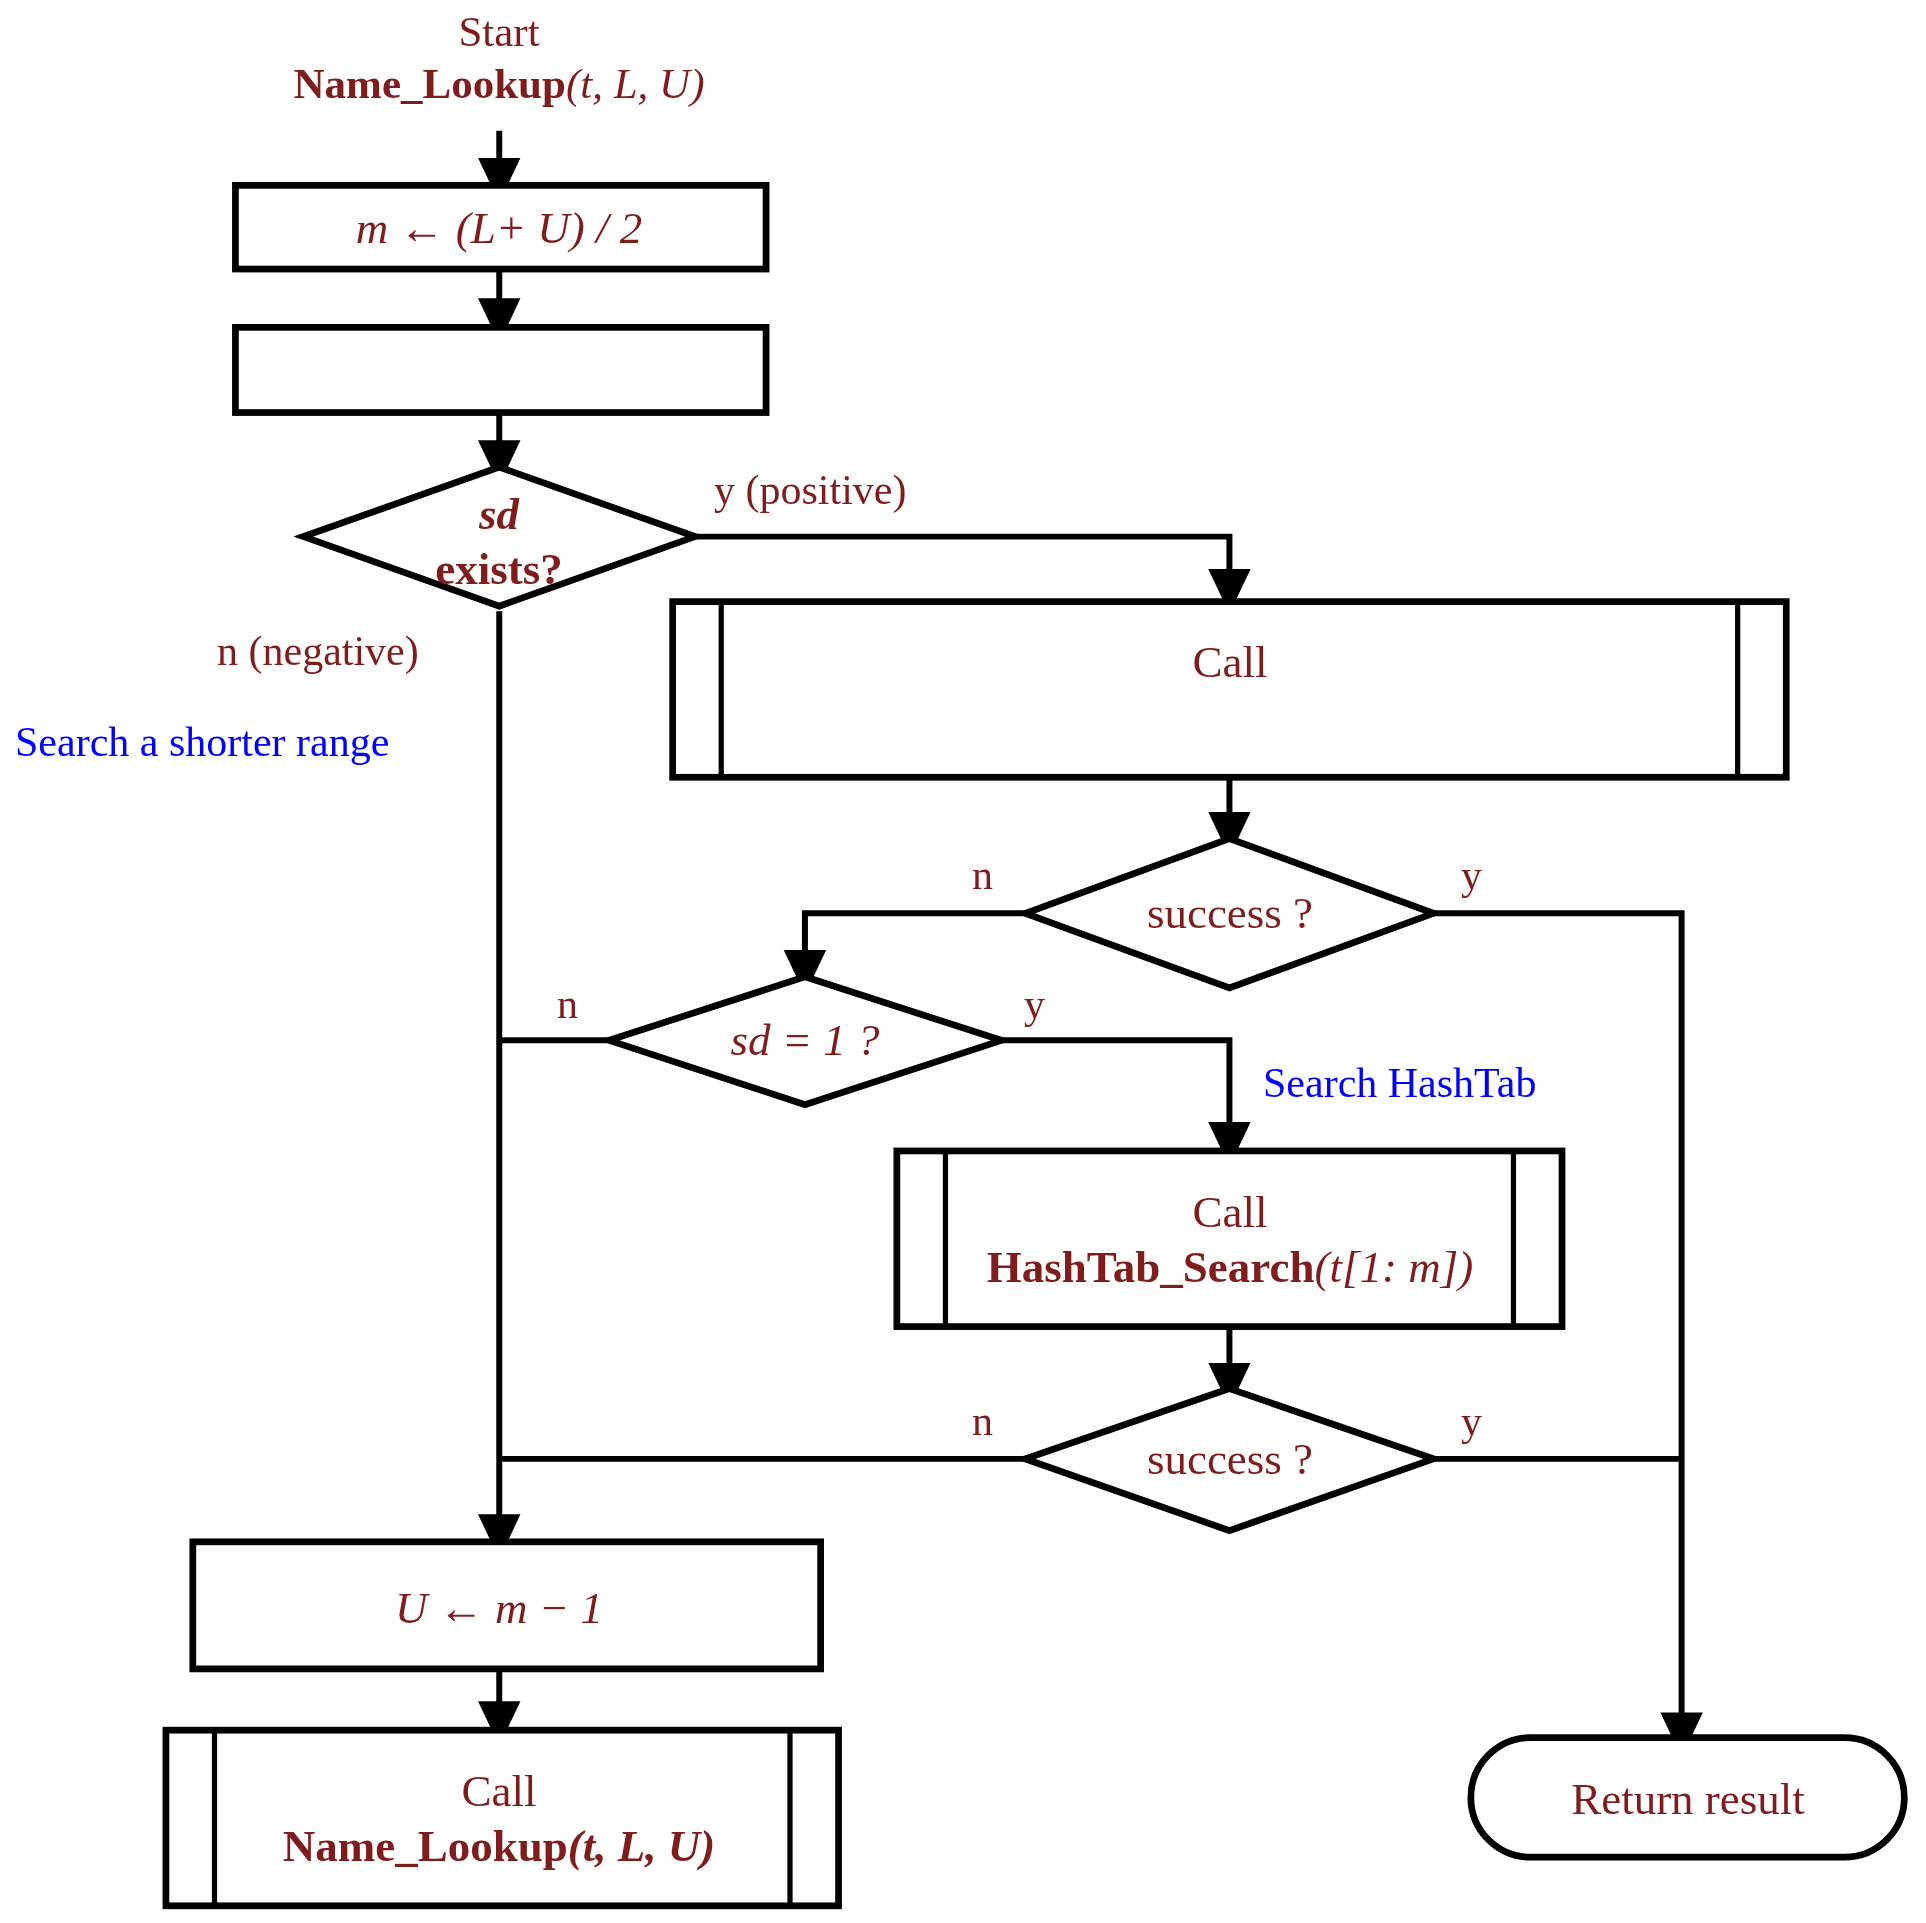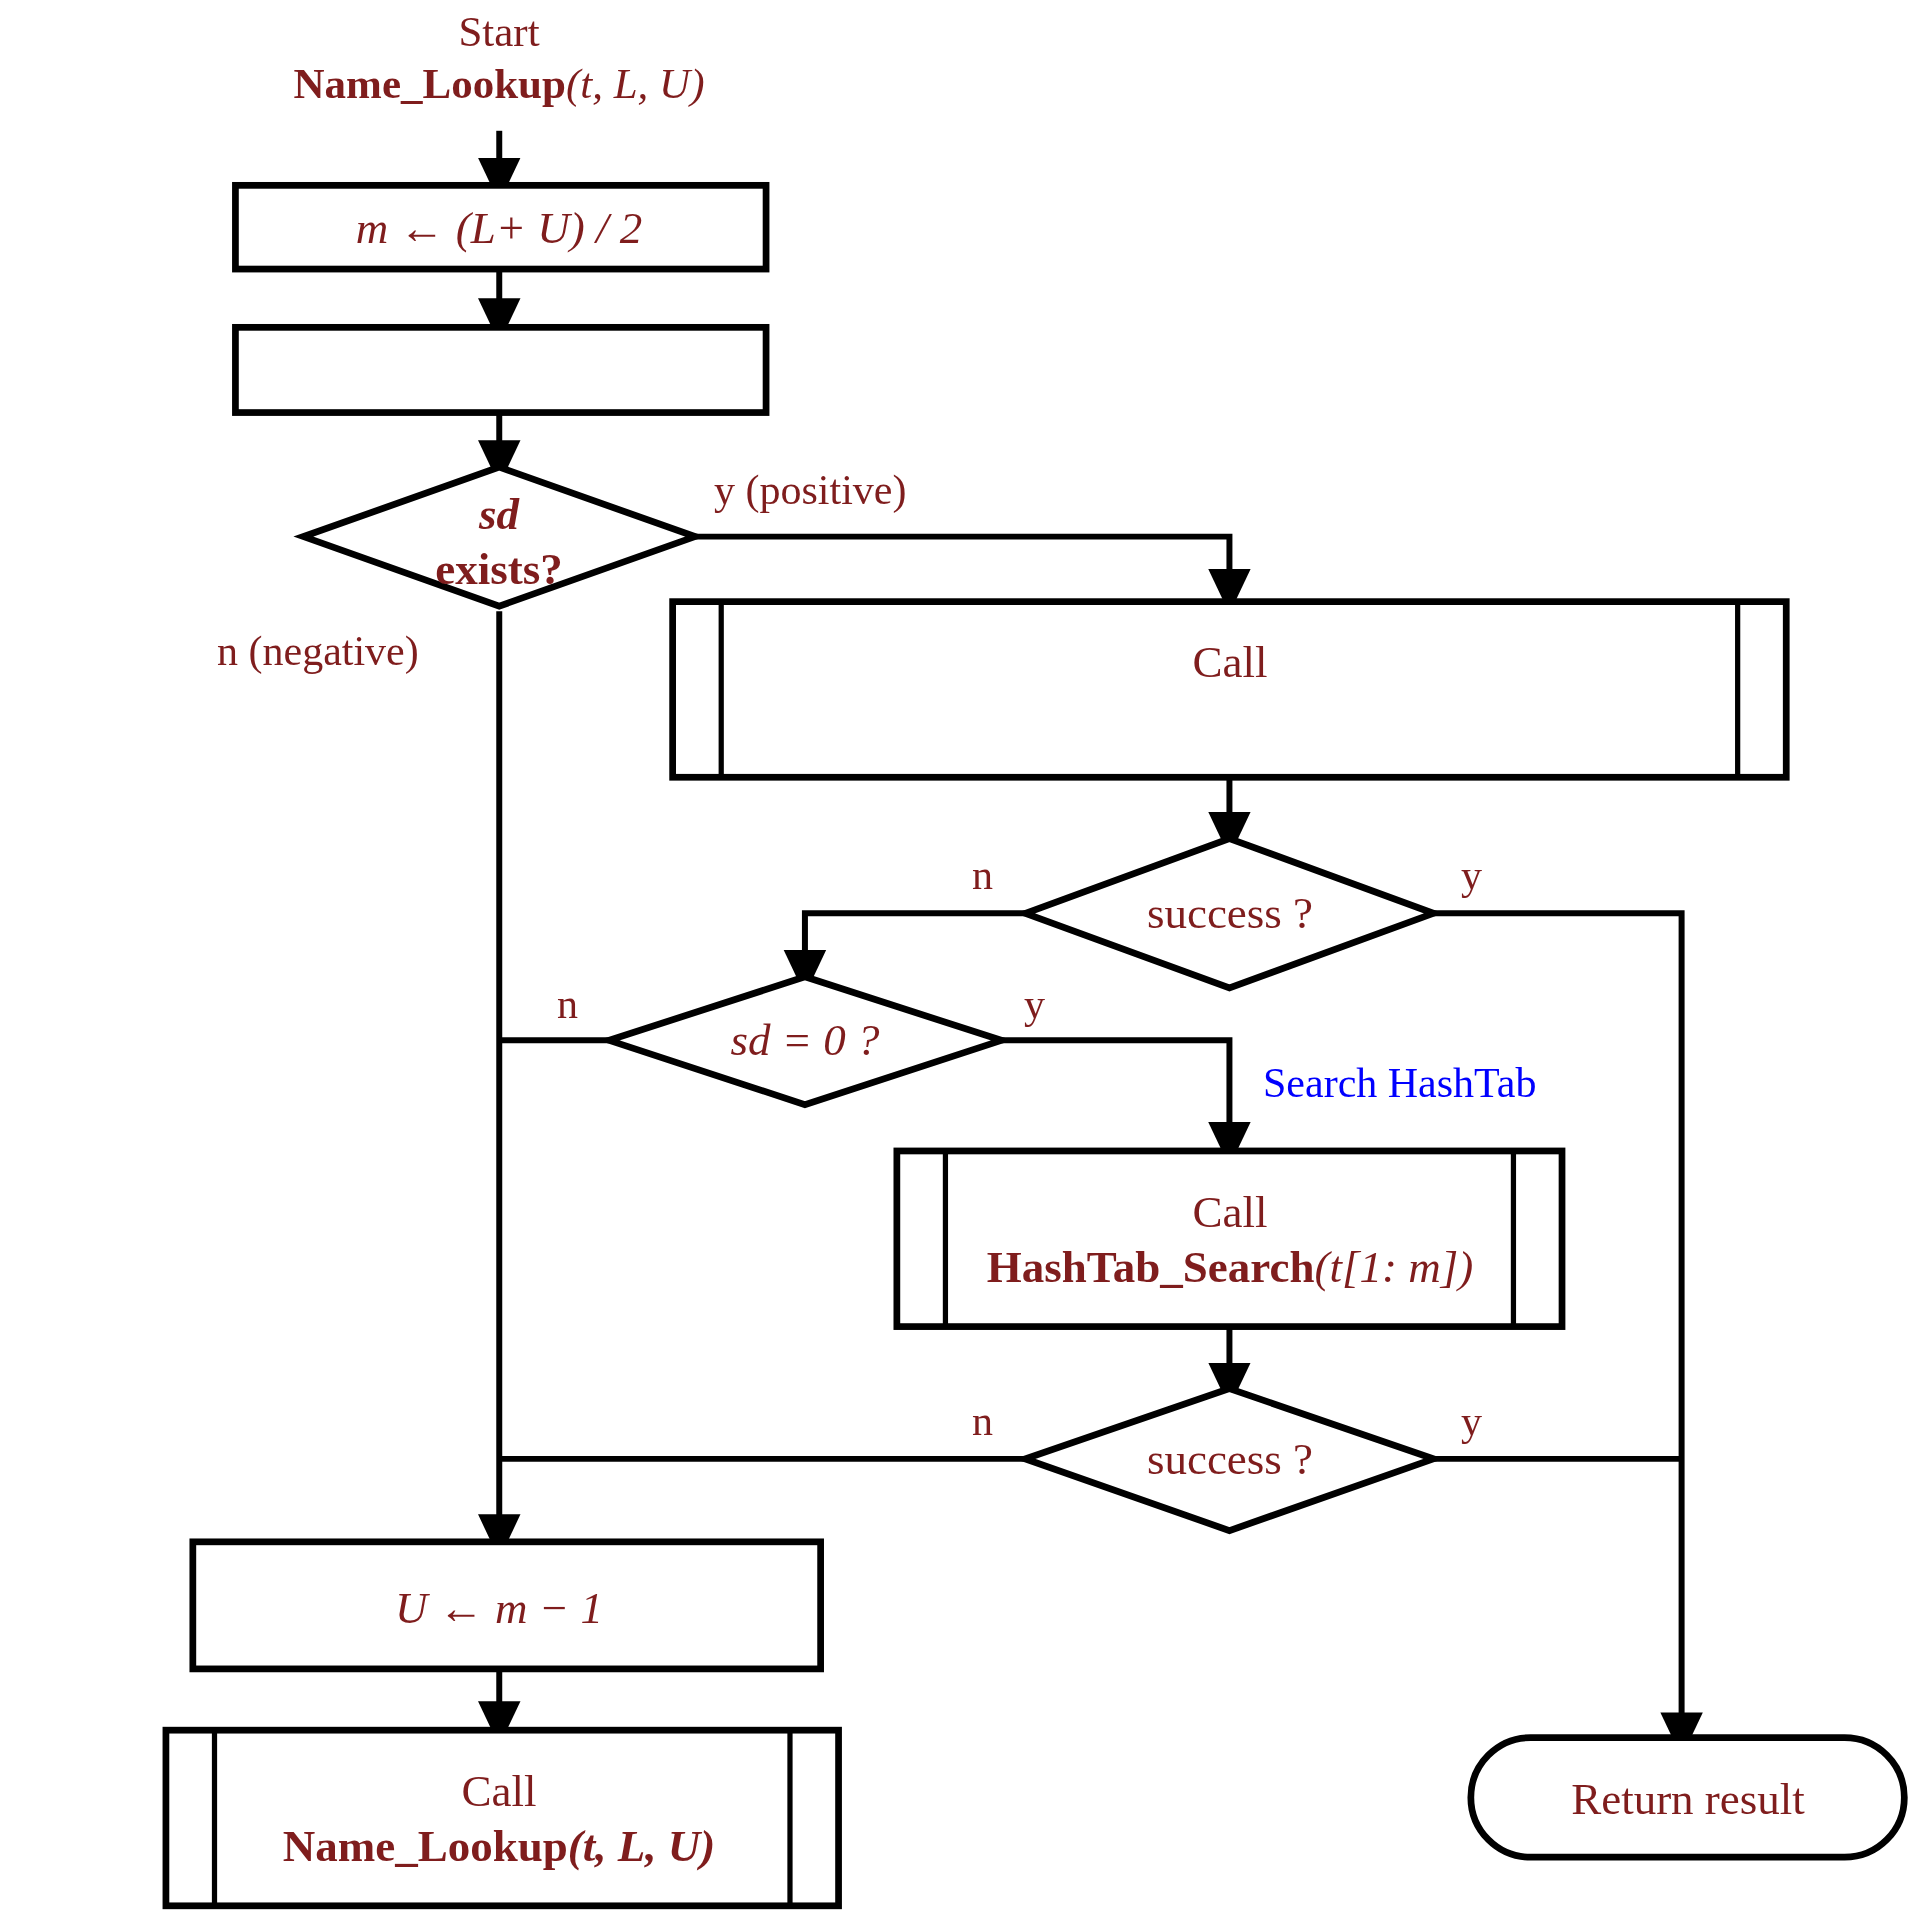--- a/index.html
+++ b/index.html
@@ -160,30 +160,31 @@
   <div class="lbl ctr sz-node two-line" style="left:499px; top:487px;font-weight:bold;">
     <div class="it">sd</div>
     <div>exists?</div>
   </div>
 
   <div class="lbl sz-edge" style="left:714px; top:467px;">y (positive)</div>
 
 
   <div class="lbl sz-edge" style="left:217px; top:628px;">n (negative)</div>
 
+  <div class="lbl sz-note blue" style="left:15px; top:719px;">Search a shorter range</div>
 
   <div class="lbl ctr sz-node two-line" style="left:1230px; top:635px;">
     <div>Call</div>
   </div>
 
   <div class="lbl ctr sz-node" style="left:1230px; top:888px;">success ?</div>
   <div class="lbl sz-edge" style="left:972px; top:852px;">n</div>
   <div class="lbl sz-edge" style="left:1461px; top:852px;">y</div>
 
-  <div class="lbl ctr sz-node it" style="left:805px; top:1015px;">sd = 0 ?</div>
+  <div class="lbl ctr sz-node it" style="left:805px; top:1015px;">sd = 1 ?</div>
   <div class="lbl sz-edge" style="left:557px; top:981px;">n</div>
   <div class="lbl sz-edge" style="left:1024px; top:981px;">y</div>
 
   <div class="lbl sz-note blue" style="left:1263px; top:1060px;">Search HashTab</div>
 
   <div class="lbl ctr sz-node two-line" style="left:1230px; top:1185px;">
     <div>Call</div>
     <div><span class="bd">HashTab_Search</span><span class="it">(t[1: m])</span></div>
   </div>
 

